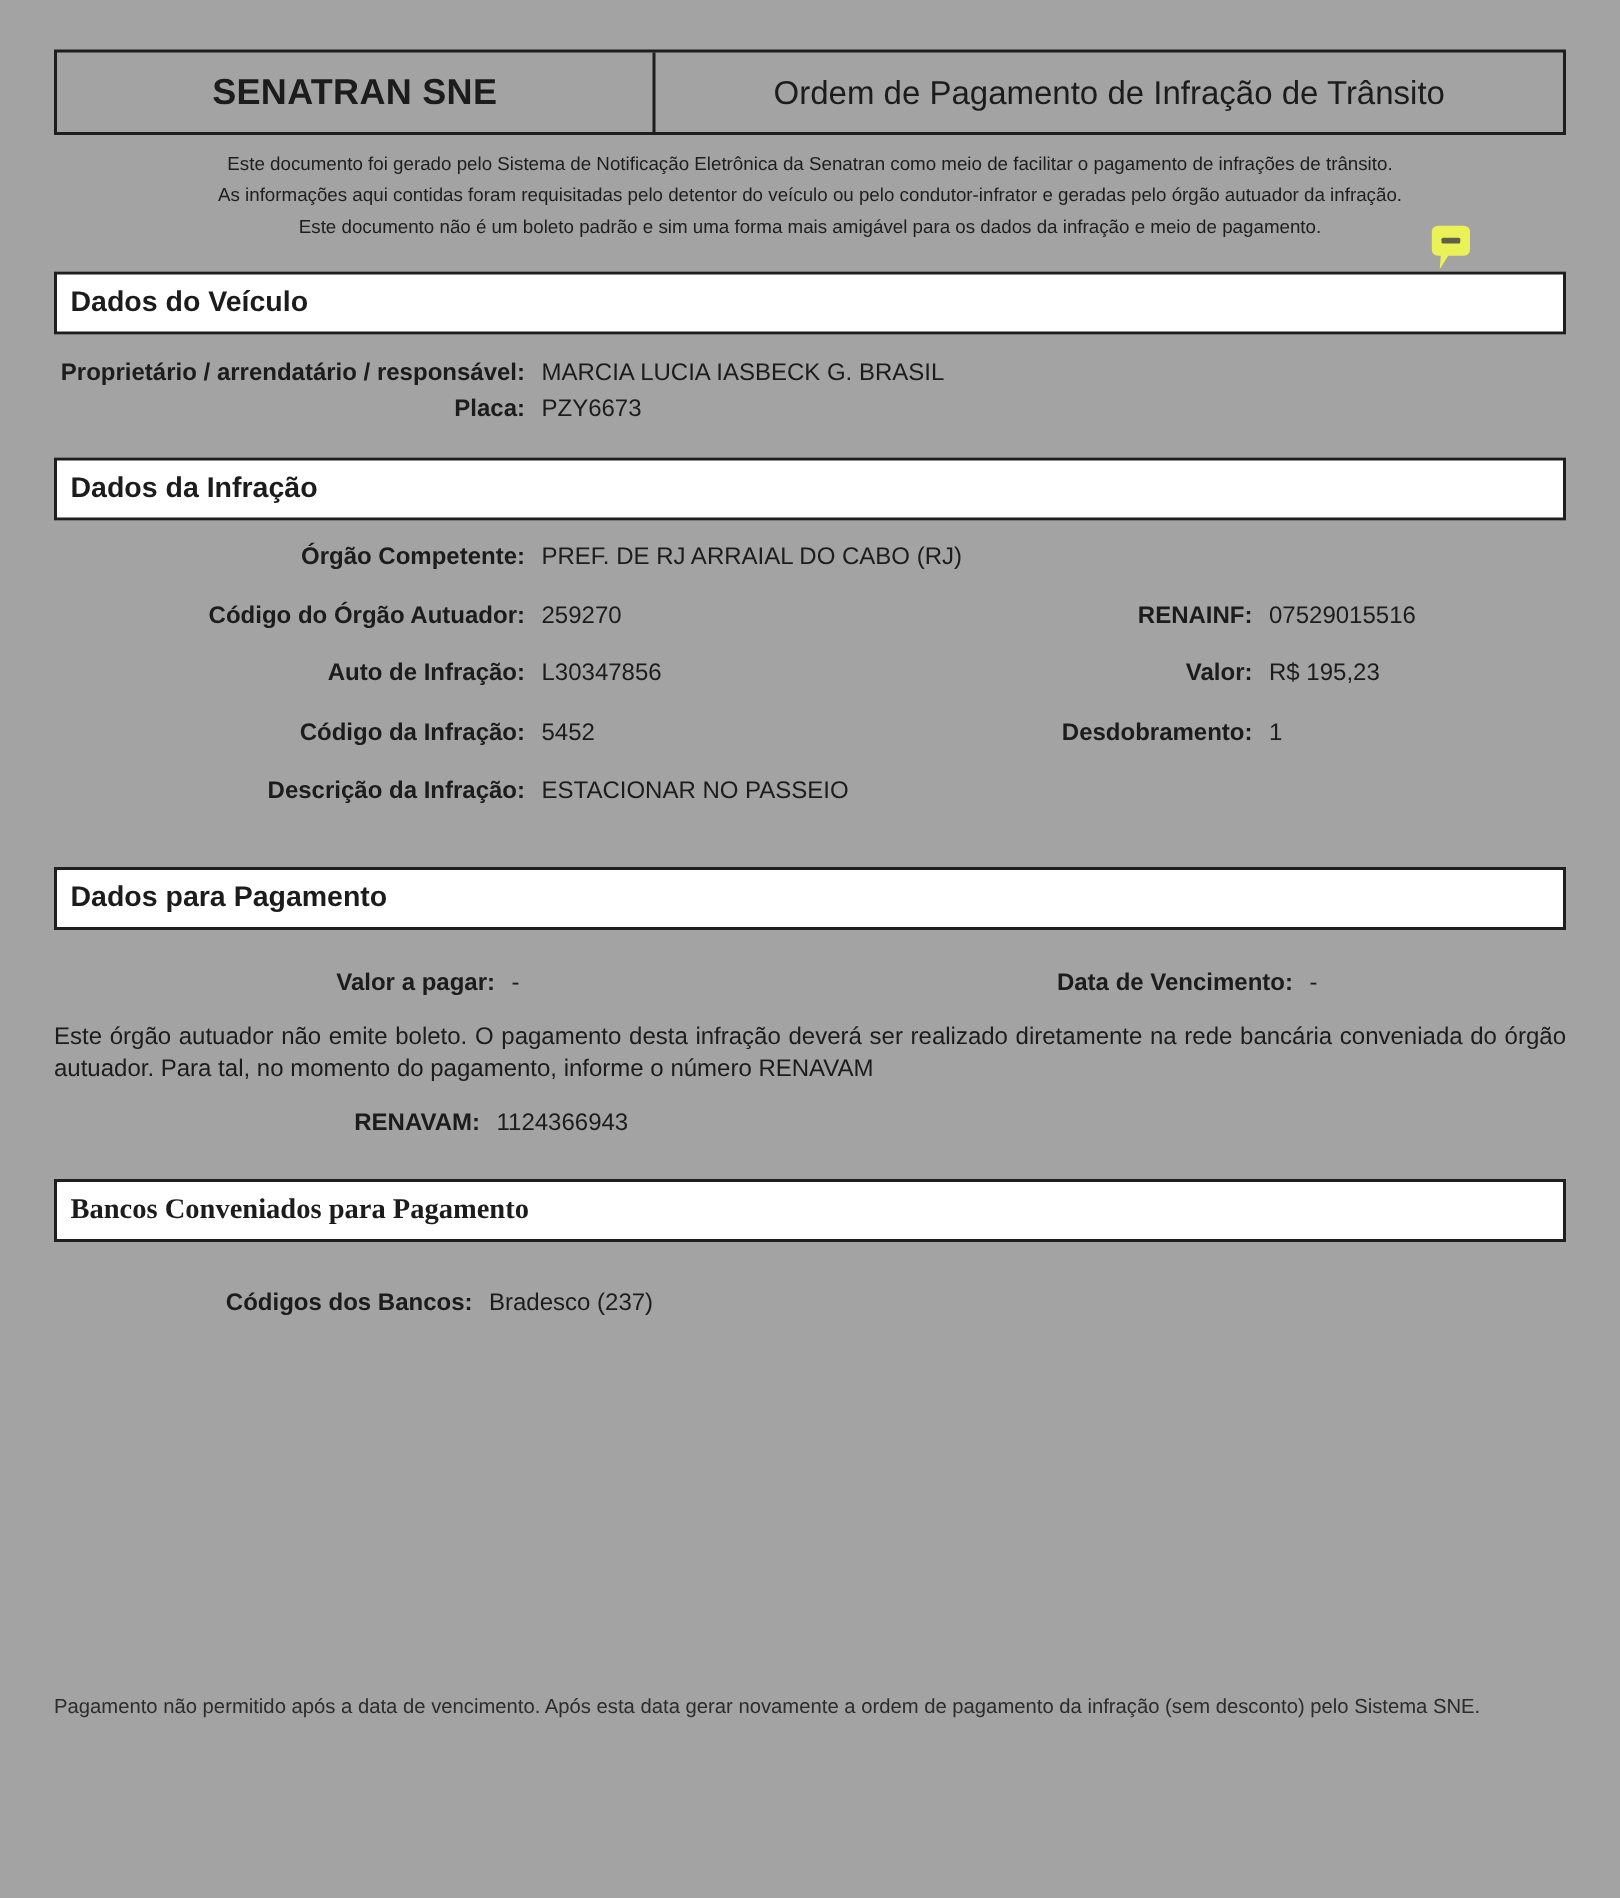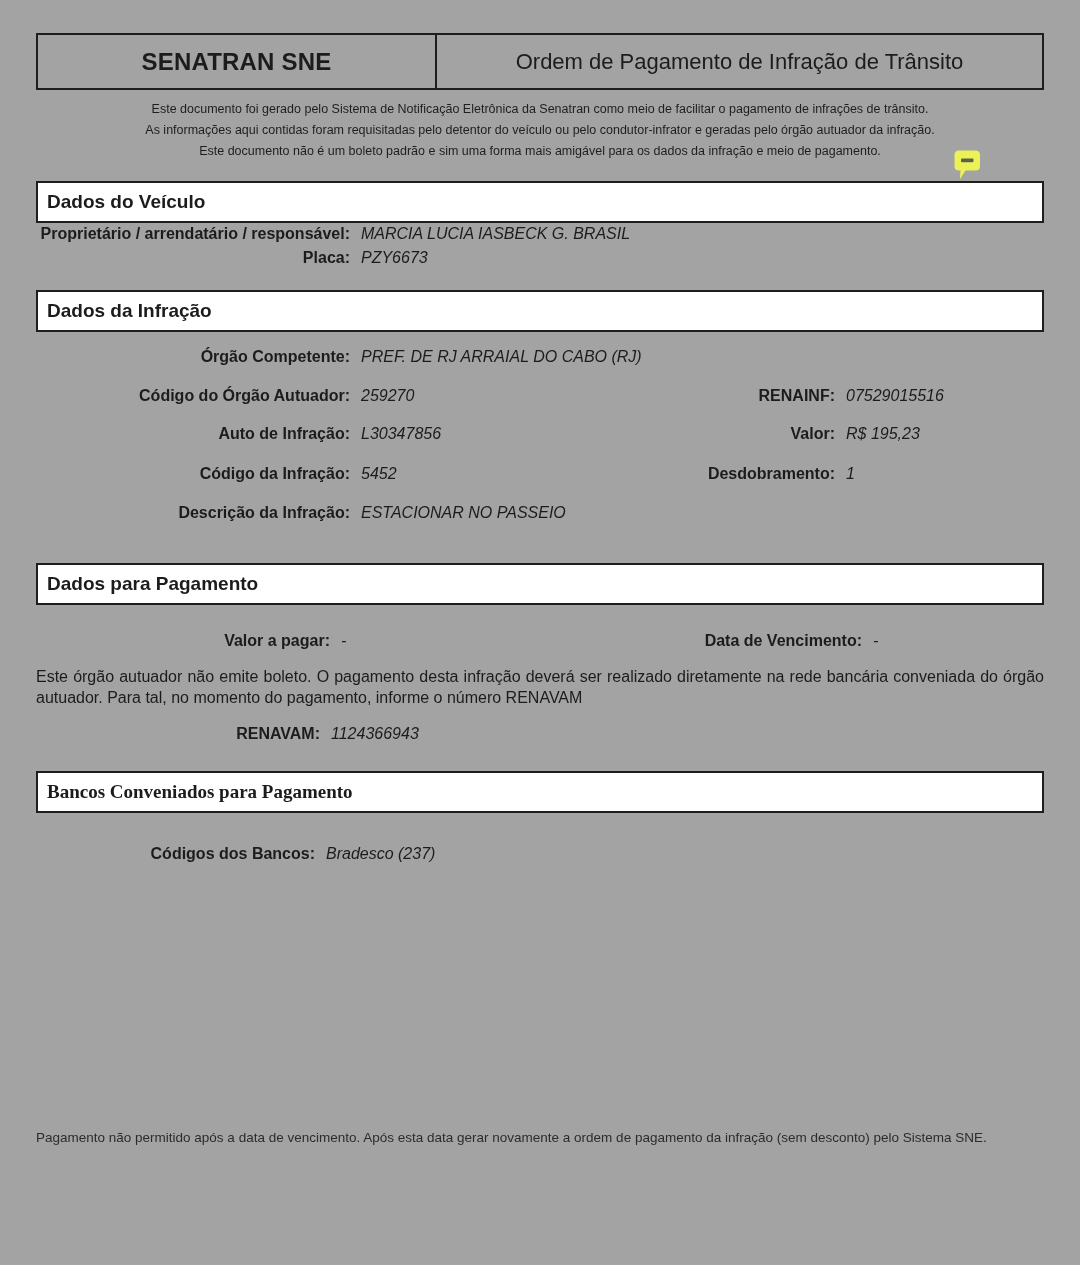--- a/index.html
+++ b/index.html
@@ -50,29 +50,29 @@
   .mt-veiculo   { margin-top: 19px; }
   .mt-infracao  { margin-top: 21px; }
   .mt-pagamento { margin-top: 39px; }
   .mt-bancos    { margin-top: 26px; font-family: Liberation Serif, serif; }
 
   
   .row { display: flex; margin: 0 36px; font-size: 16px; line-height: 22px; }
   .pair-left  { display: flex; width: 504px; }
   .pair-right { display: flex; flex: 1; }
   .lbl { font-weight: 700; text-align: right; flex: 0 0 auto; }
-  .val { margin-left: 11px; white-space: nowrap; font-style: italic; }
+  .val { margin-left: 11px; white-space: nowrap; }
   .w-main    { width: 314px; }
   .w-iright  { width: 295px; }
   .w-pay     { width: 294px; }
   .w-payr    { width: 322px; }
   .w-renavam { width: 284px; }
   .w-bank    { width: 279px; }
 
-  .row-owner    { }
+  .row-owner    { margin-top: 15px; }
   .row-plate    { margin-top: 2px; }
   .row-organ    { margin-top: 14px; }
   .row-orgcode  { margin-top: 17px; align-items: center; }
   .row-auto     { margin-top: 16px; }
   .row-infcode  { margin-top: 18px; }
   .row-desc     { margin-top: 17px; }
   .row-payable  { margin-top: 25px; }
   .row-renavam  { margin-top: 15px; }
   .row-bankcode { margin-top: 30px; align-items: center; }
 

